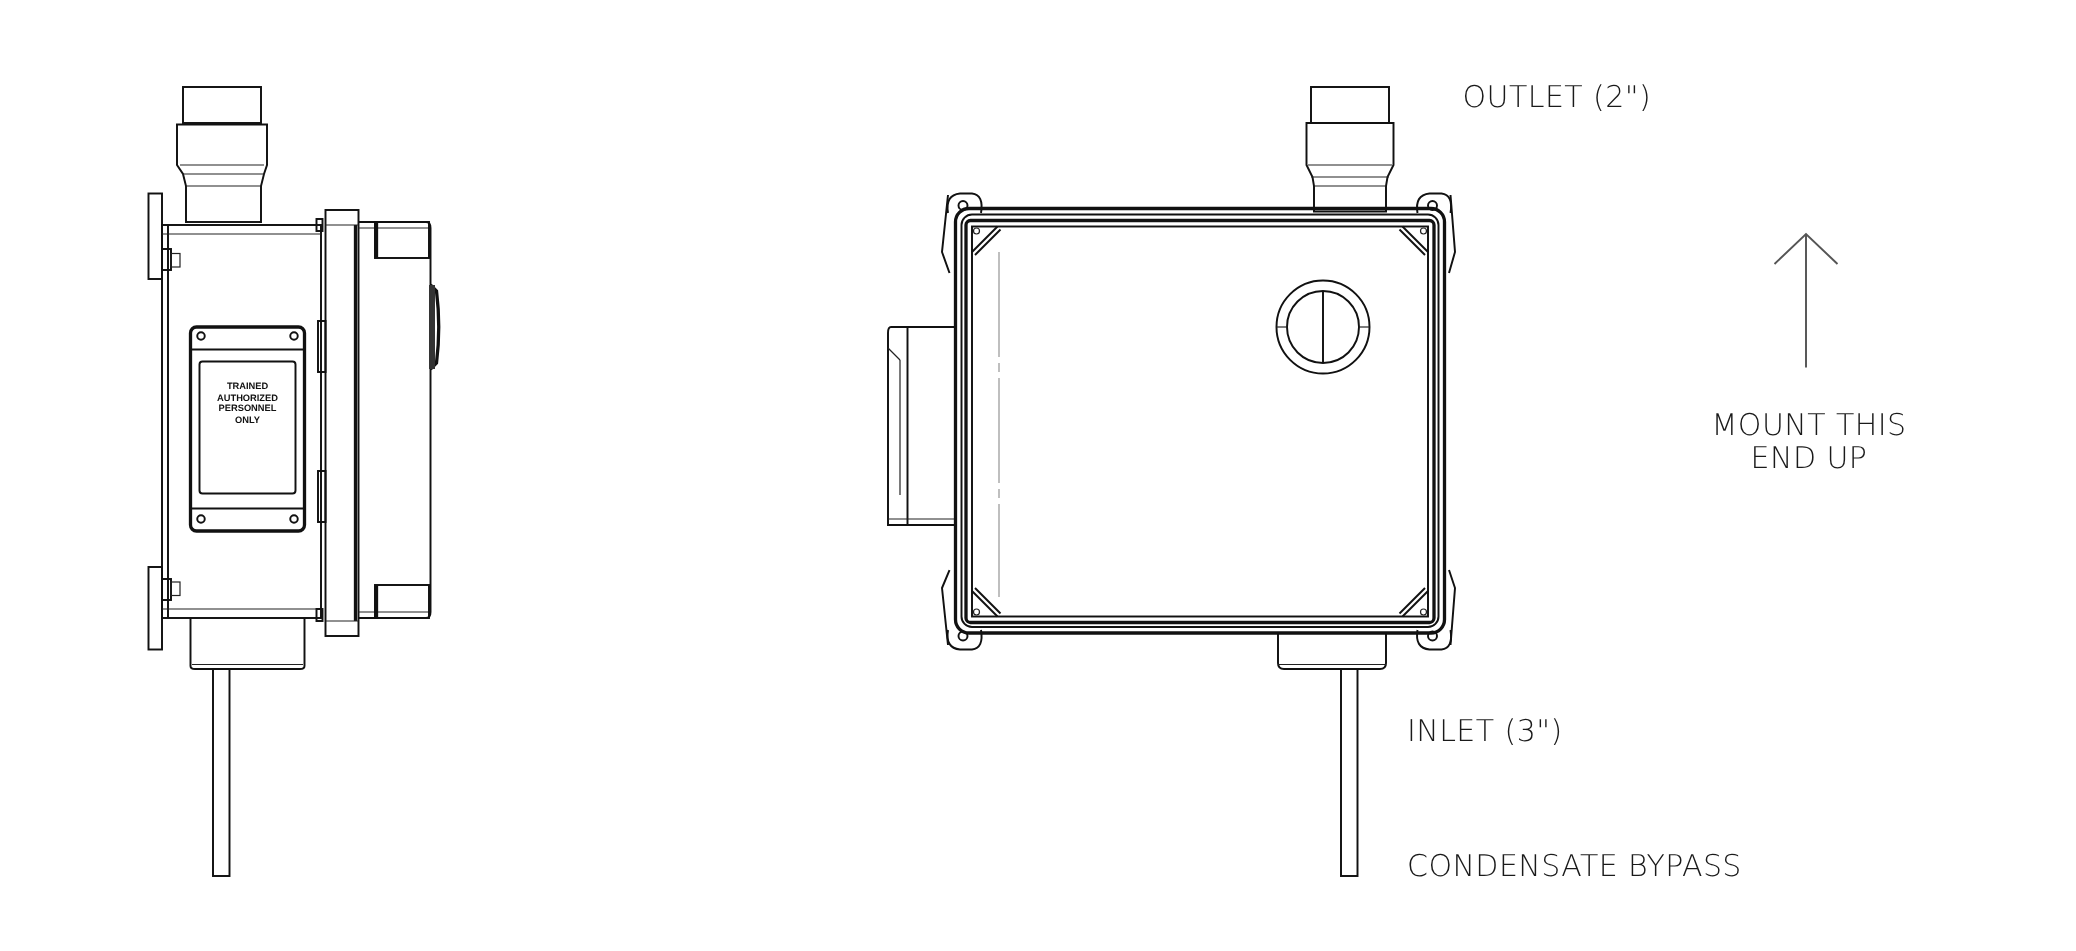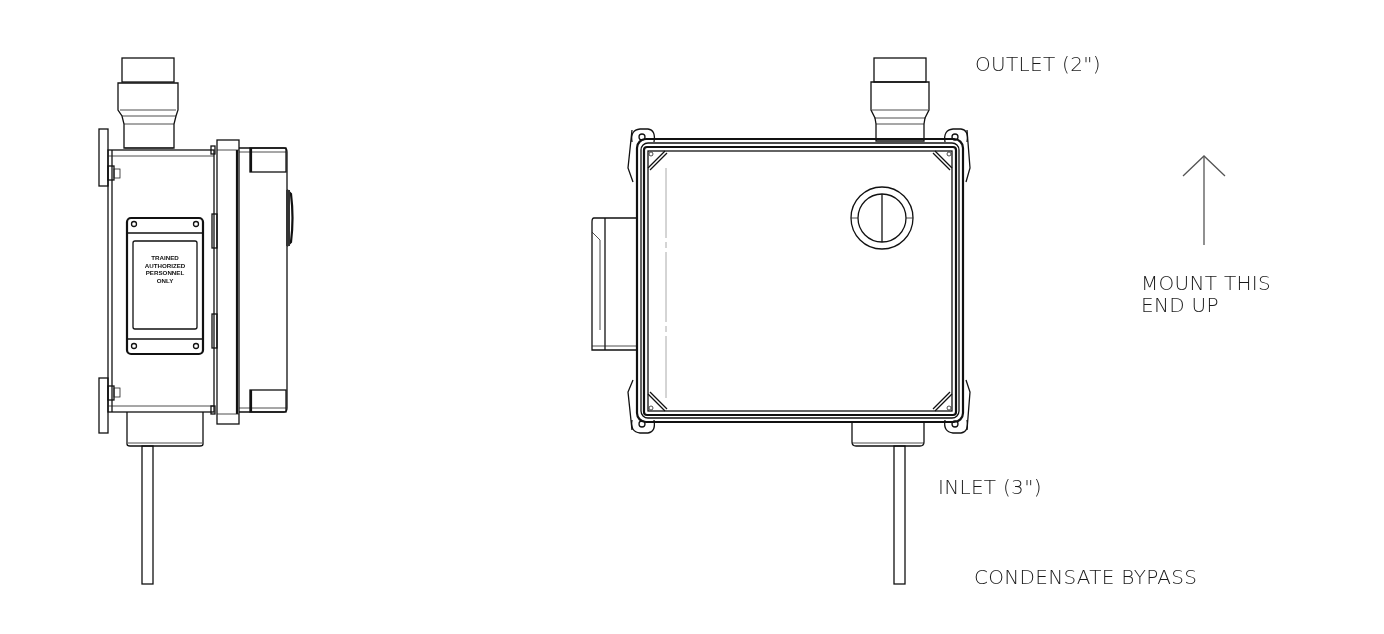--- a/index.html
+++ b/index.html
@@ -167,17 +167,17 @@
   </svg>
 
   
   <div class="plate-text" style="left:133px; top:254px; width:64px;">TRAINED
 AUTHORIZED
 PERSONNEL
 ONLY</div>
 
   
   <div class="label" style="left:975px; top:53px;">OUTLET (2")</div>
-  <div class="label multi" style="left:1141px; top:272px;">MOUNT THIS
+  <div class="label multi" style="left:1141px; top:272px;text-align:center;">MOUNT THIS
 END UP</div>
   <div class="label" style="left:938px; top:476px;">INLET (3")</div>
-  <div class="label" style="left:938px; top:566px;margin-left:36px;">CONDENSATE BYPASS</div>
+  <div class="label" style="left:938px; top:566px;">CONDENSATE BYPASS</div>
 </div>
 
 </body></html>

